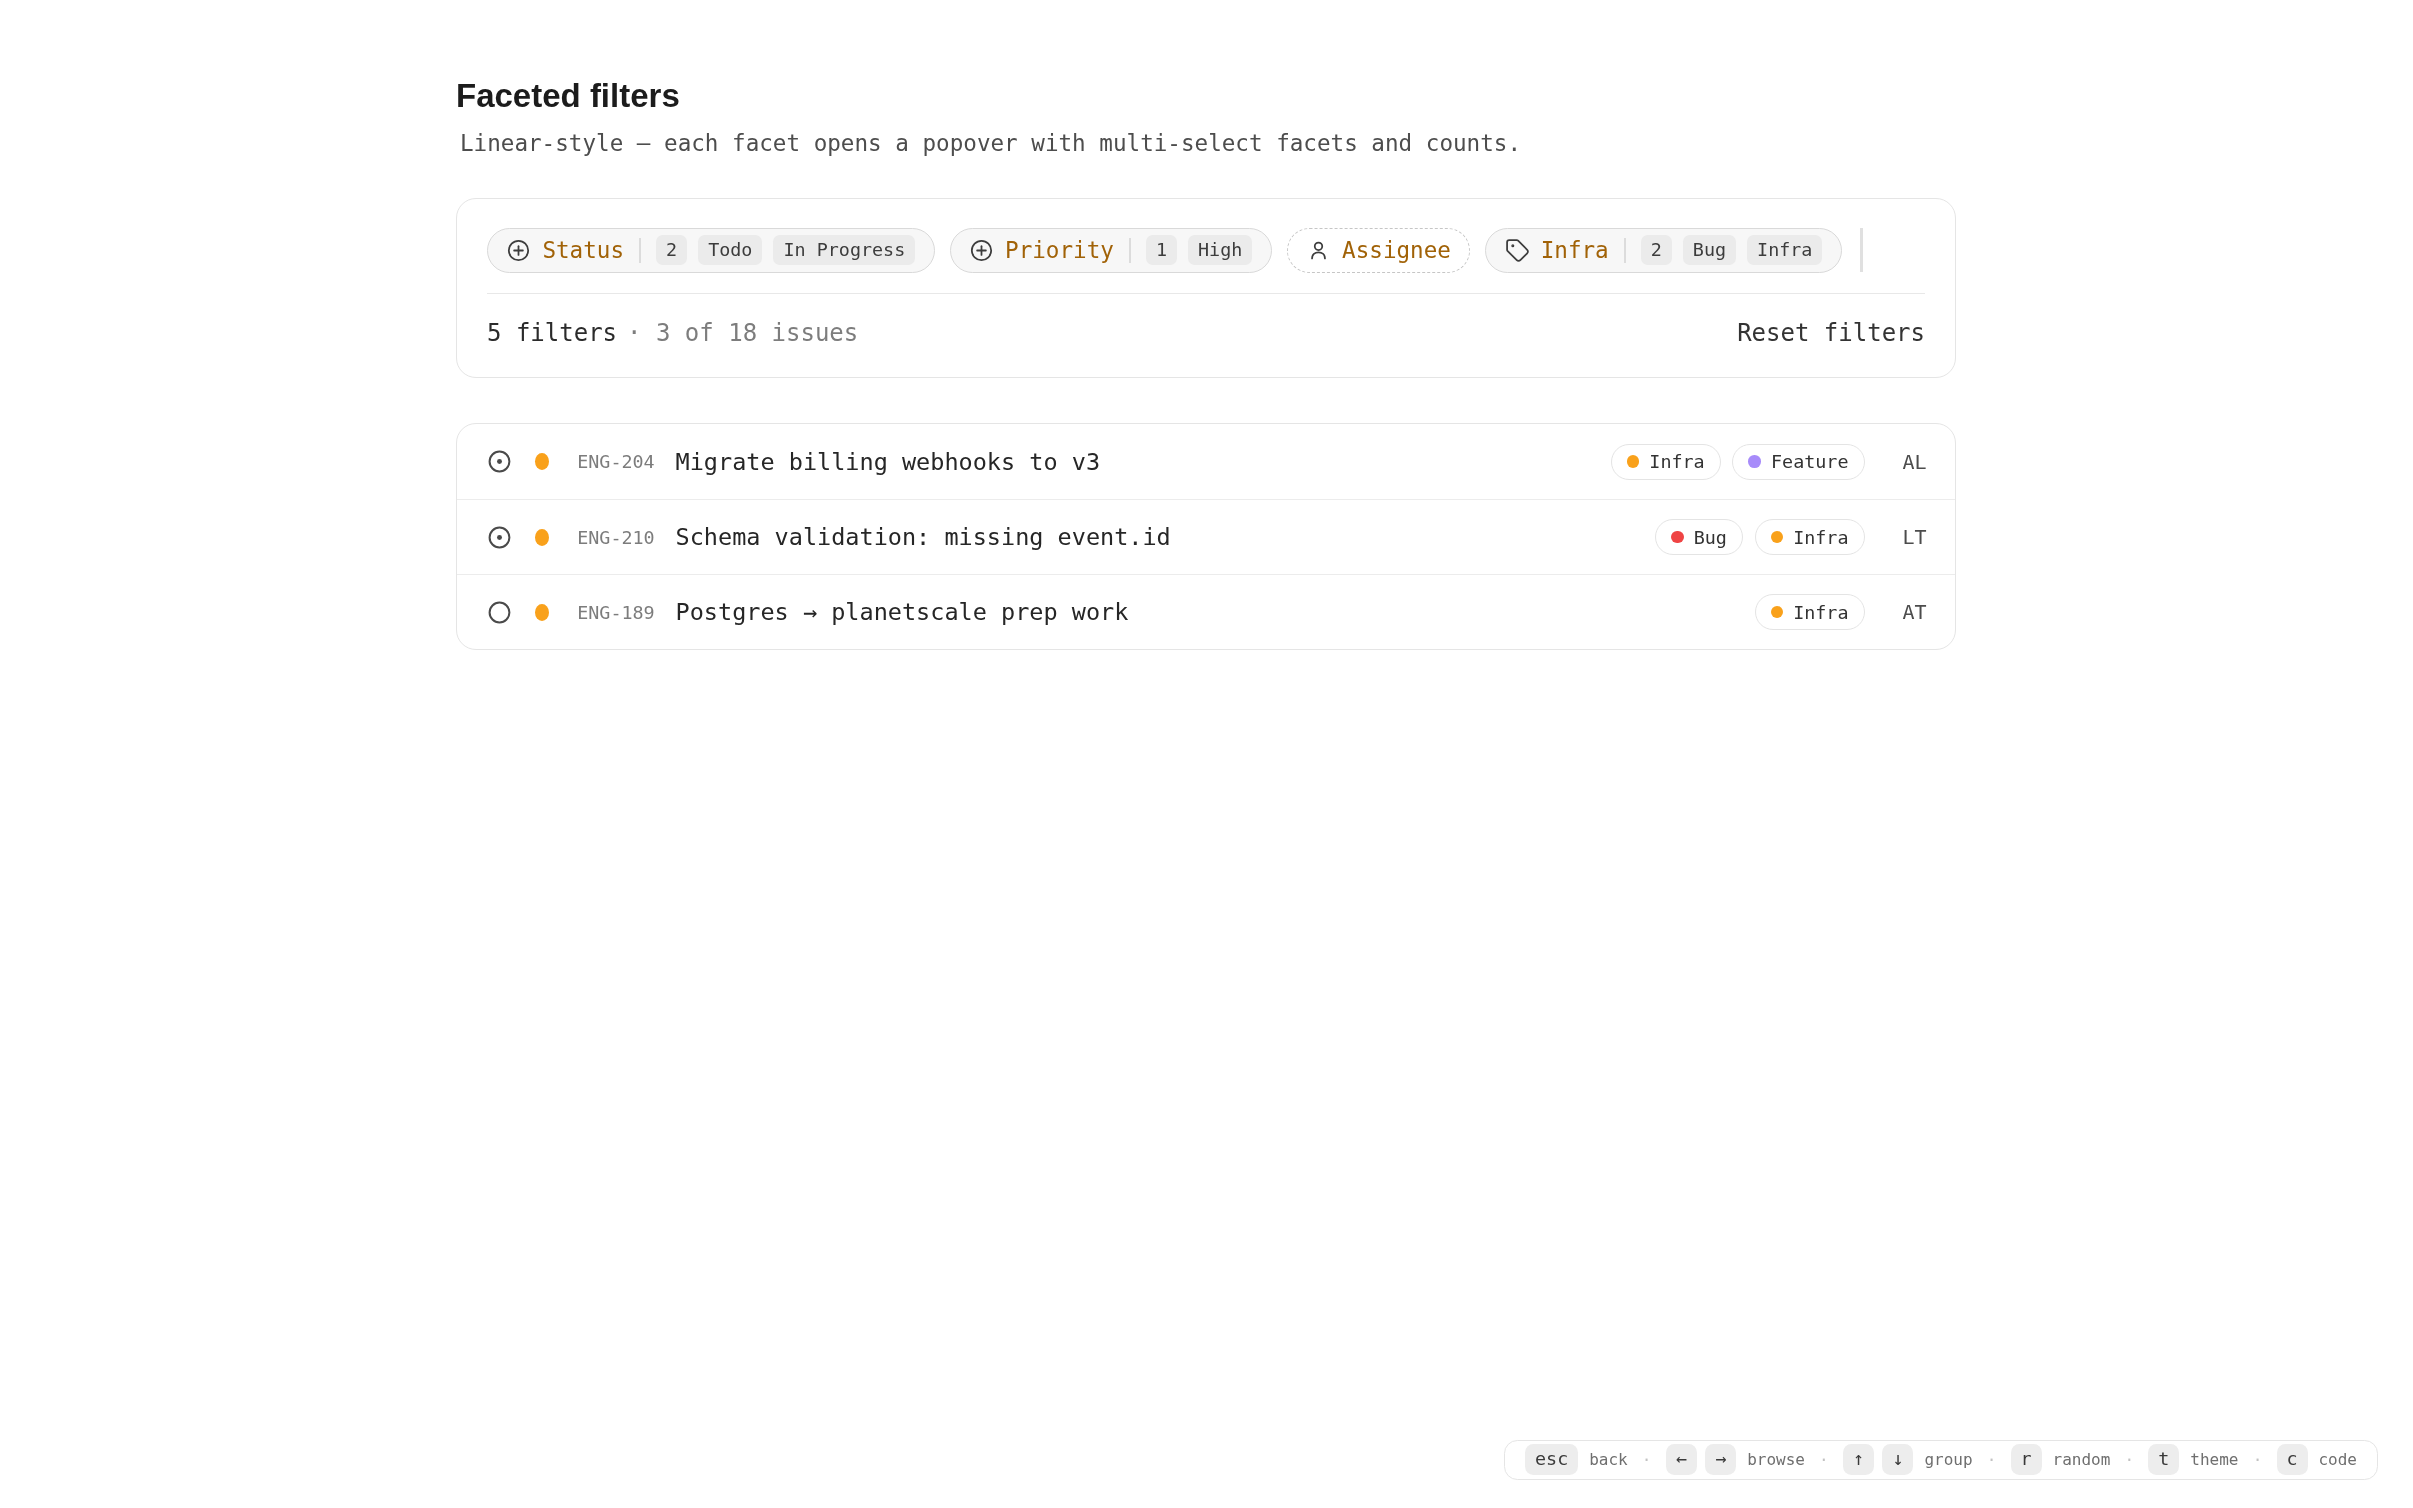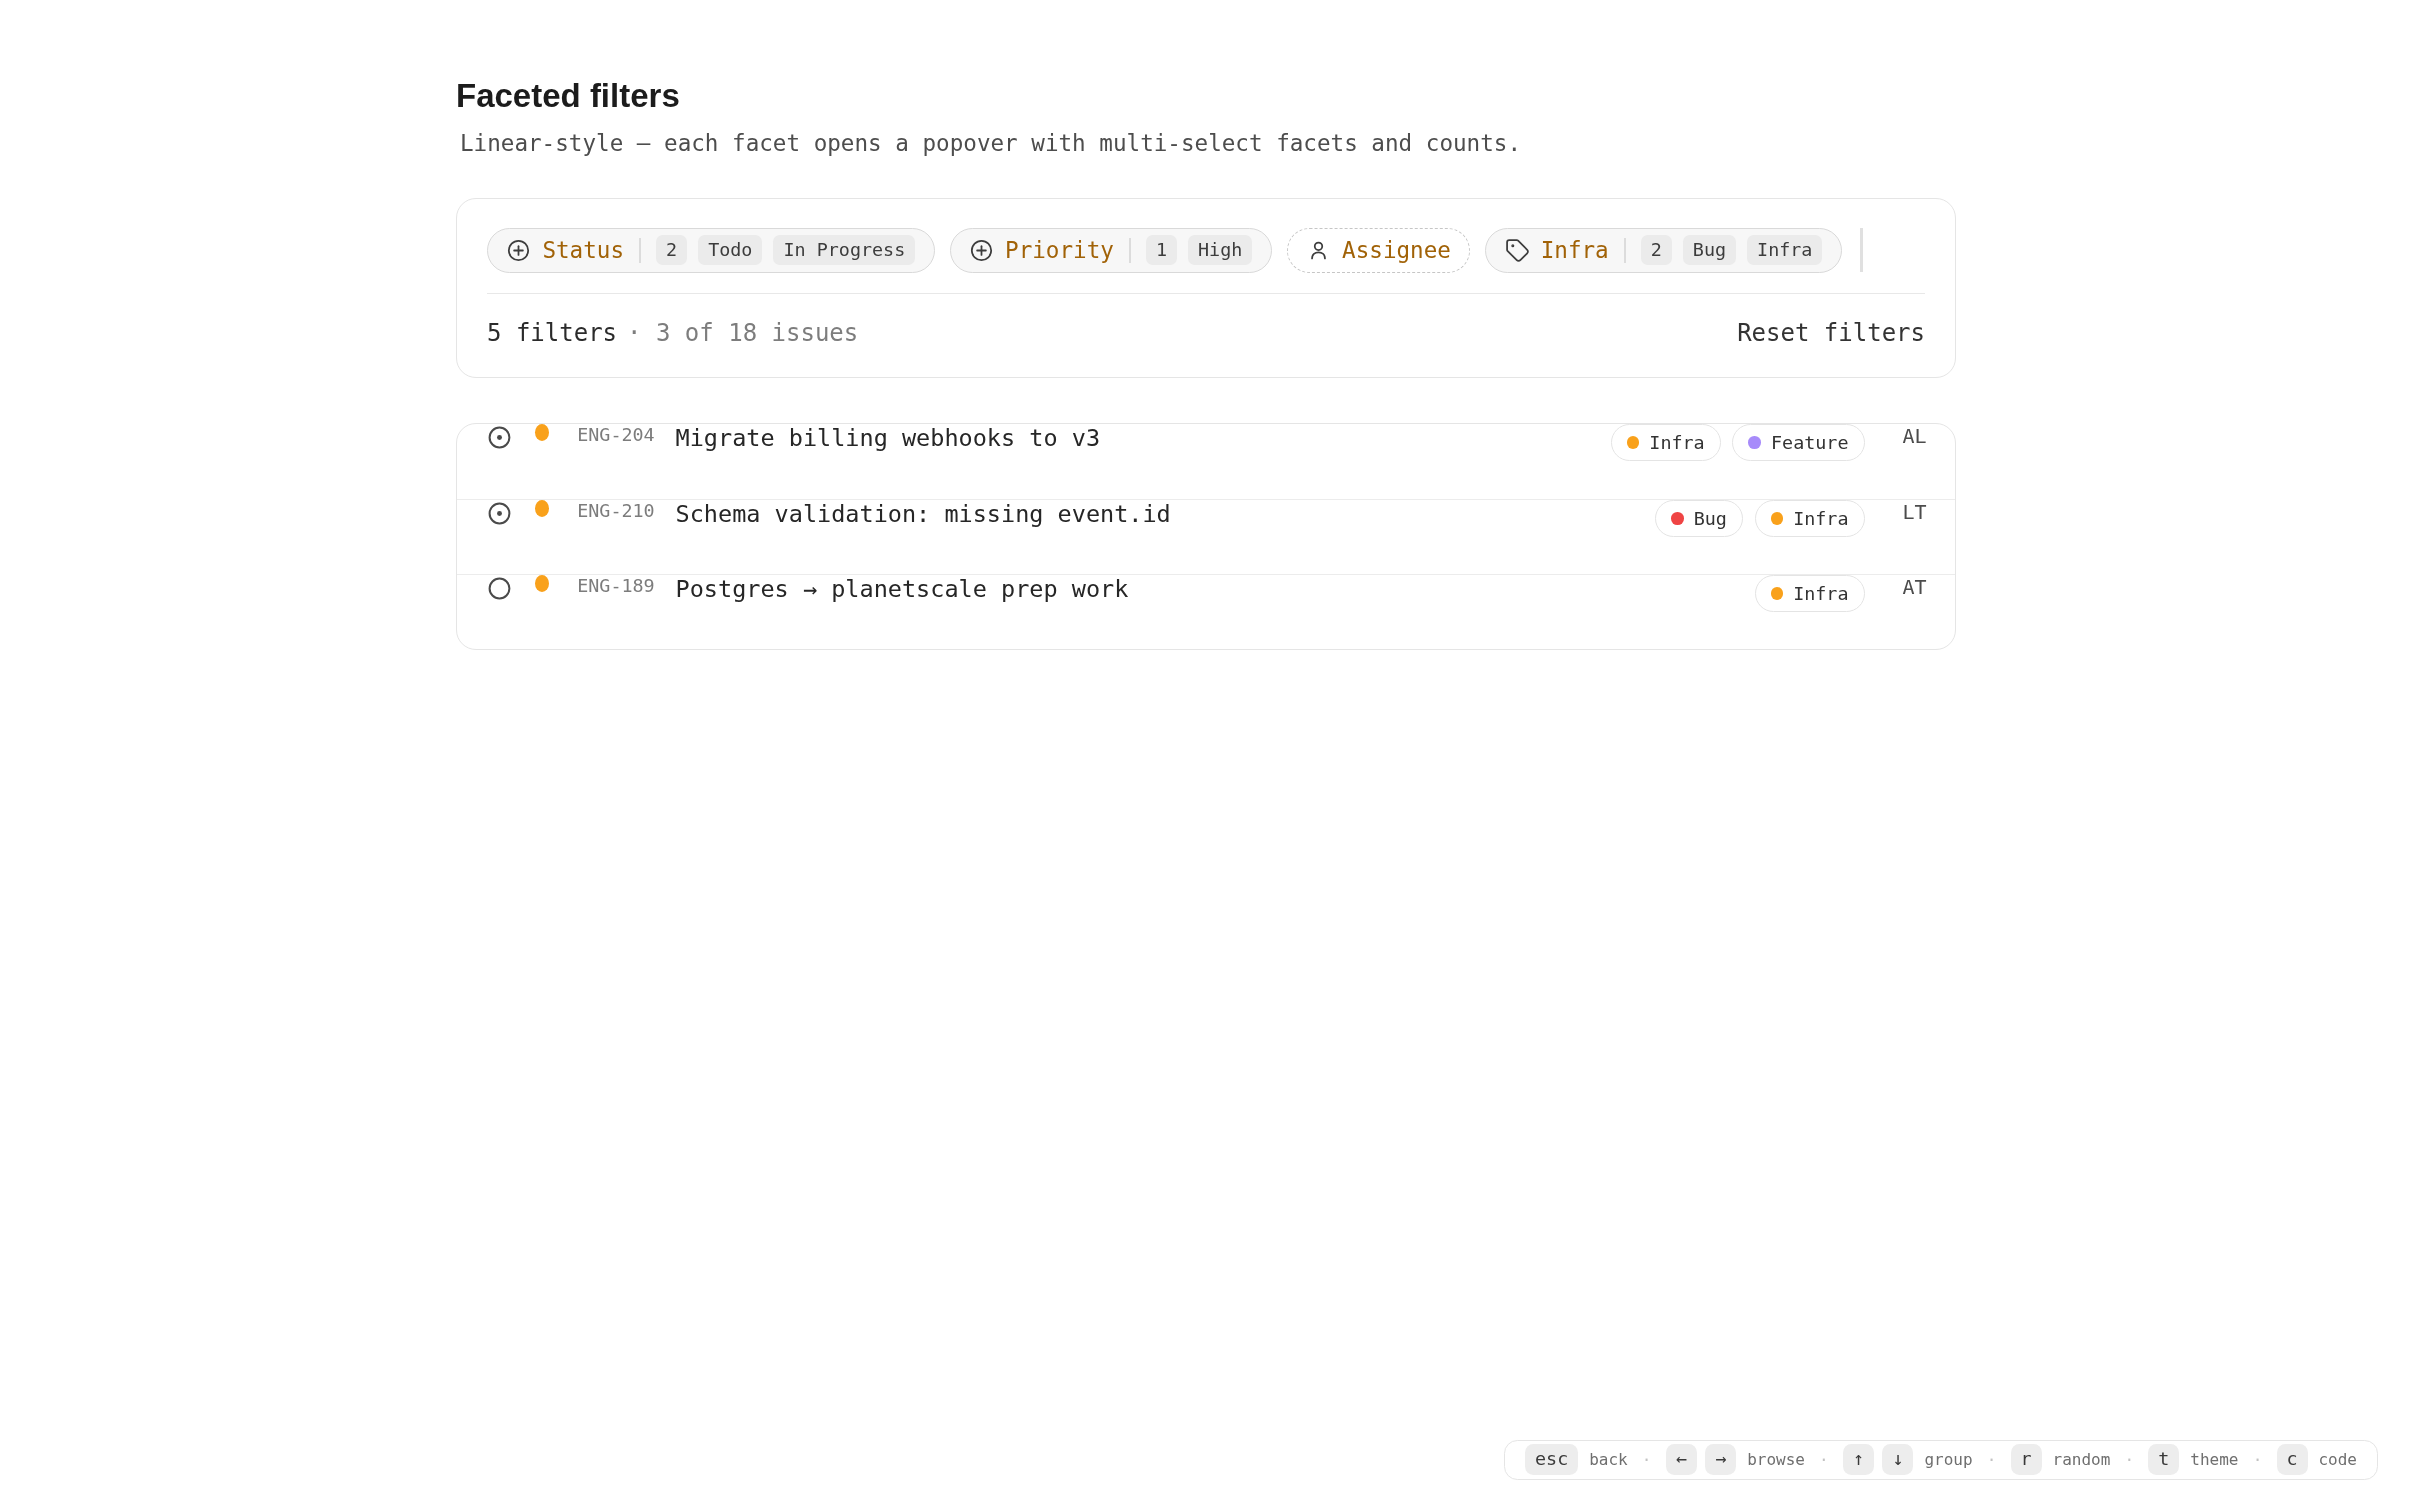--- a/index.html
+++ b/index.html
@@ -46,21 +46,21 @@
   .summary-row {
     display:flex; align-items:center; justify-content:space-between;
     padding:25px 0 30px; font-size:24px;
   }
   .summary-count { color:#2b2b2b; }
   .summary-results { color:#7d7d7d; margin-left:10px; }
   .reset-btn { color:#333333; cursor:pointer; }
 
   
   .issues-card { margin-top:45px; border:1.7px solid #e5e5e5; border-radius:20px; overflow:hidden; background:#fff; }
-  .issue-row { display:flex; align-items:flex-start; height:75px; padding:0 28.5px; }
+  .issue-row { display:flex; align-items:center; height:75px; padding:0 28.5px; }
   .issue-row + .issue-row { border-top:1.7px solid #ececec; }
   .status-icon { width:27px; height:27px; flex:none; display:block; }
   .prio-dot { width:14.2px; height:17px; border-radius:50%; margin-left:22px; flex:none; }
   .issue-id { margin-left:28.5px; font-size:18.4px; color:#7c7c7c; flex:none; min-width:80px; }
   .issue-title { margin-left:18.4px; font-size:23.5px; color:#262626; white-space:nowrap; }
   .row-spacer { flex:1; }
   .pill {
     display:inline-flex; align-items:center; gap:10px;
     border:1.7px solid #e4e4e4; border-radius:837px; padding:6.7px 15px;
     font-size:18.4px; color:#333; background:#fff; margin-left:11.7px; flex:none;

